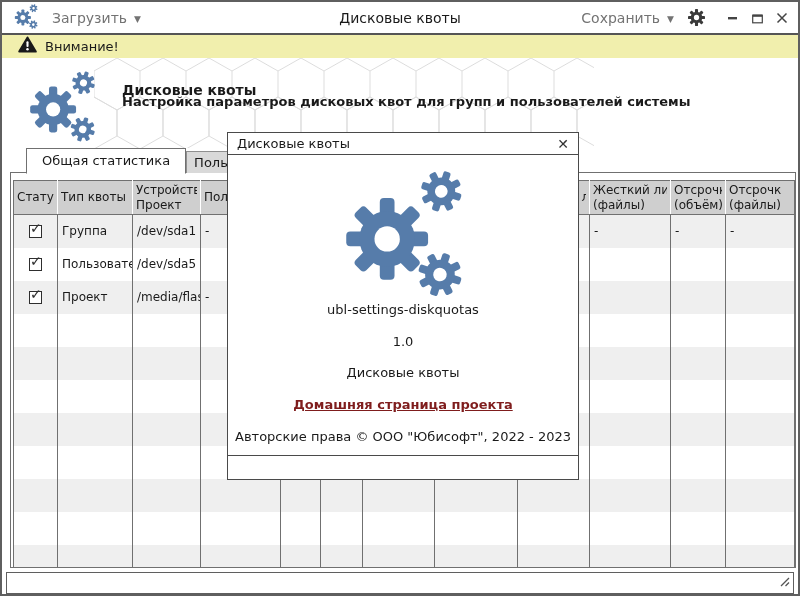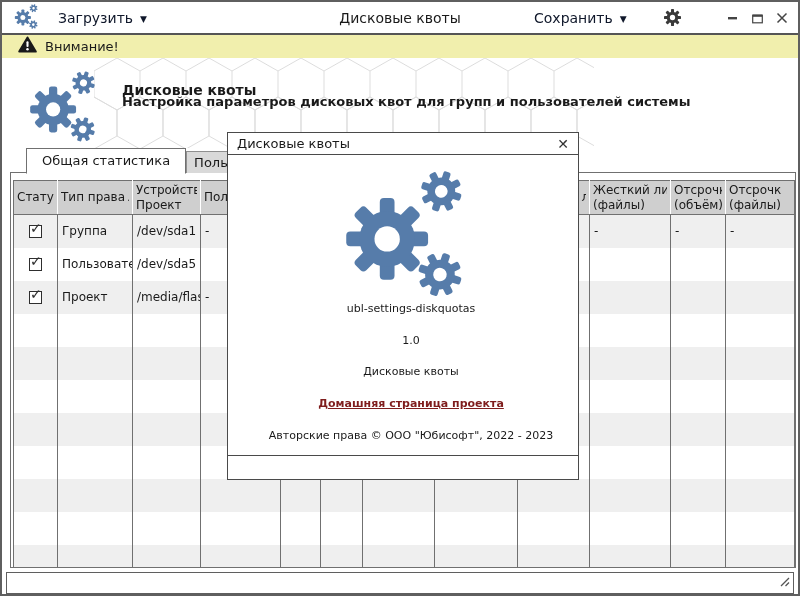--- a/index.html
+++ b/index.html
@@ -6,23 +6,23 @@
   html,body { background:#e8e8e8; }
   body { font-family:"DejaVu Sans", sans-serif; color:#1a1a1a; }
   #window { position:relative; width:800px; height:596px; background:#fff;
             border:2px solid #5f5f5f; overflow:hidden; }
 
   
   .toolbar { position:absolute; left:0; top:0; width:100%; height:33px;
              display:flex; align-items:center; border-bottom:2px solid #555; background:#fff; }
   .tb-left { display:flex; align-items:center; gap:12px; padding-left:10px; width:270px; }
   .tb-title { flex:1; text-align:center; font-size:14px; }
-  .tb-right { display:flex; align-items:center; gap:14px; padding-right:8px; width:270px; justify-content:space-between; }
+  .tb-right { display:flex; align-items:center; gap:14px; padding-right:8px; width:270px; justify-content:flex-end; }
   .tb-btn { display:flex; align-items:center; gap:7px; background:none; border:none;
-            font-family:inherit; font-size:14px; color:#0f172a; cursor:pointer;margin-left:6px; }
+            font-family:inherit; font-size:14px; color:#737373; cursor:pointer; }
   .tb-btn .arrow { font-size:9px; position:relative; top:1px; }
   .icon-btn { background:none; border:none; cursor:pointer; display:flex; align-items:center; }
   .winctl { display:flex; align-items:center; gap:8px; margin-left:6px; }
   .winctl .icon-btn { padding:2px; }
 
   
   .warnbar { position:absolute; left:0; top:33px; width:100%; height:23px; background:#f1efad;
              display:flex; align-items:center; gap:8px; padding-left:16px; }
   .warnbar .txt { font-size:13px; }
 
@@ -67,21 +67,21 @@
   .grip { position:absolute; right:3px; bottom:2px; }
 
   
   .dialog { position:absolute; left:225px; top:130px; width:352px; height:348px;
             background:#fff; border:1px solid #4a4a4a; z-index:50; }
   .dlg-title { height:22px; line-height:21px; padding-left:9px; font-size:13px;
                border-bottom:1px solid #4a4a4a; }
   .dlg-close { position:absolute; right:6px; top:0px; background:none; border:none;
                font-size:14px; color:#333; cursor:pointer; line-height:22px; padding:0 3px; }
   .dlg-logo { position:absolute; top:32px; left:0; width:100%; display:flex; justify-content:center; }
-  .dlg-line { position:absolute; width:100%; text-align:center; font-size:11px;margin-left:8px; }
+  .dlg-line { position:absolute; width:100%; text-align:center; font-size:13px; }
   .dlg-pkg  { top:169px; }
   .dlg-ver  { top:201px; }
   .dlg-name { top:232px; }
   .dlg-linkrow { top:264px; }
   .dlg-link { color:#7f1d1d; text-decoration:underline; font-weight:bold; cursor:pointer; }
   .dlg-copy { top:296px; }
   .dlg-sep  { position:absolute; top:322px; left:0; width:100%; border-top:1px solid #4a4a4a; }
 </style>
 </head>
 <body>
@@ -207,21 +207,21 @@
           <col style="width: 81px;">
           <col style="width: 55px;">
           <col style="width: 69px;">
         </colgroup>
       <thead>
           <tr>
             <th>
               <div class="hl"><span>Статус</span></div>
             </th>
             <th>
-              <div class="hl"><span>Тип права</span><span class="sort">▲</span></div>
+              <div class="hl"><span>Тип квоты</span><span class="sort">▲</span></div>
             </th>
             <th>
               <div class="hl"><span>Устройство/</span></div>
               <div class="hl">Проект</div>
             </th>
             <th>
               <div class="hl"><span>Пол</span></div>
             </th>
             <th>
               <div class="hl"><span></span></div>

